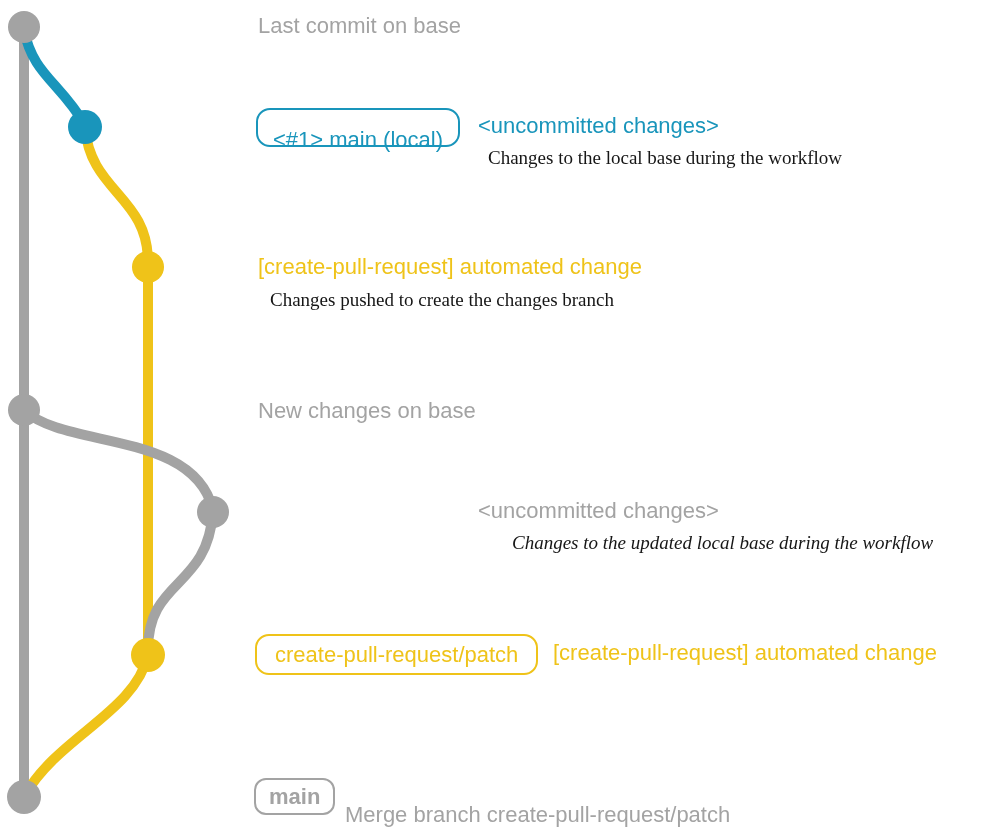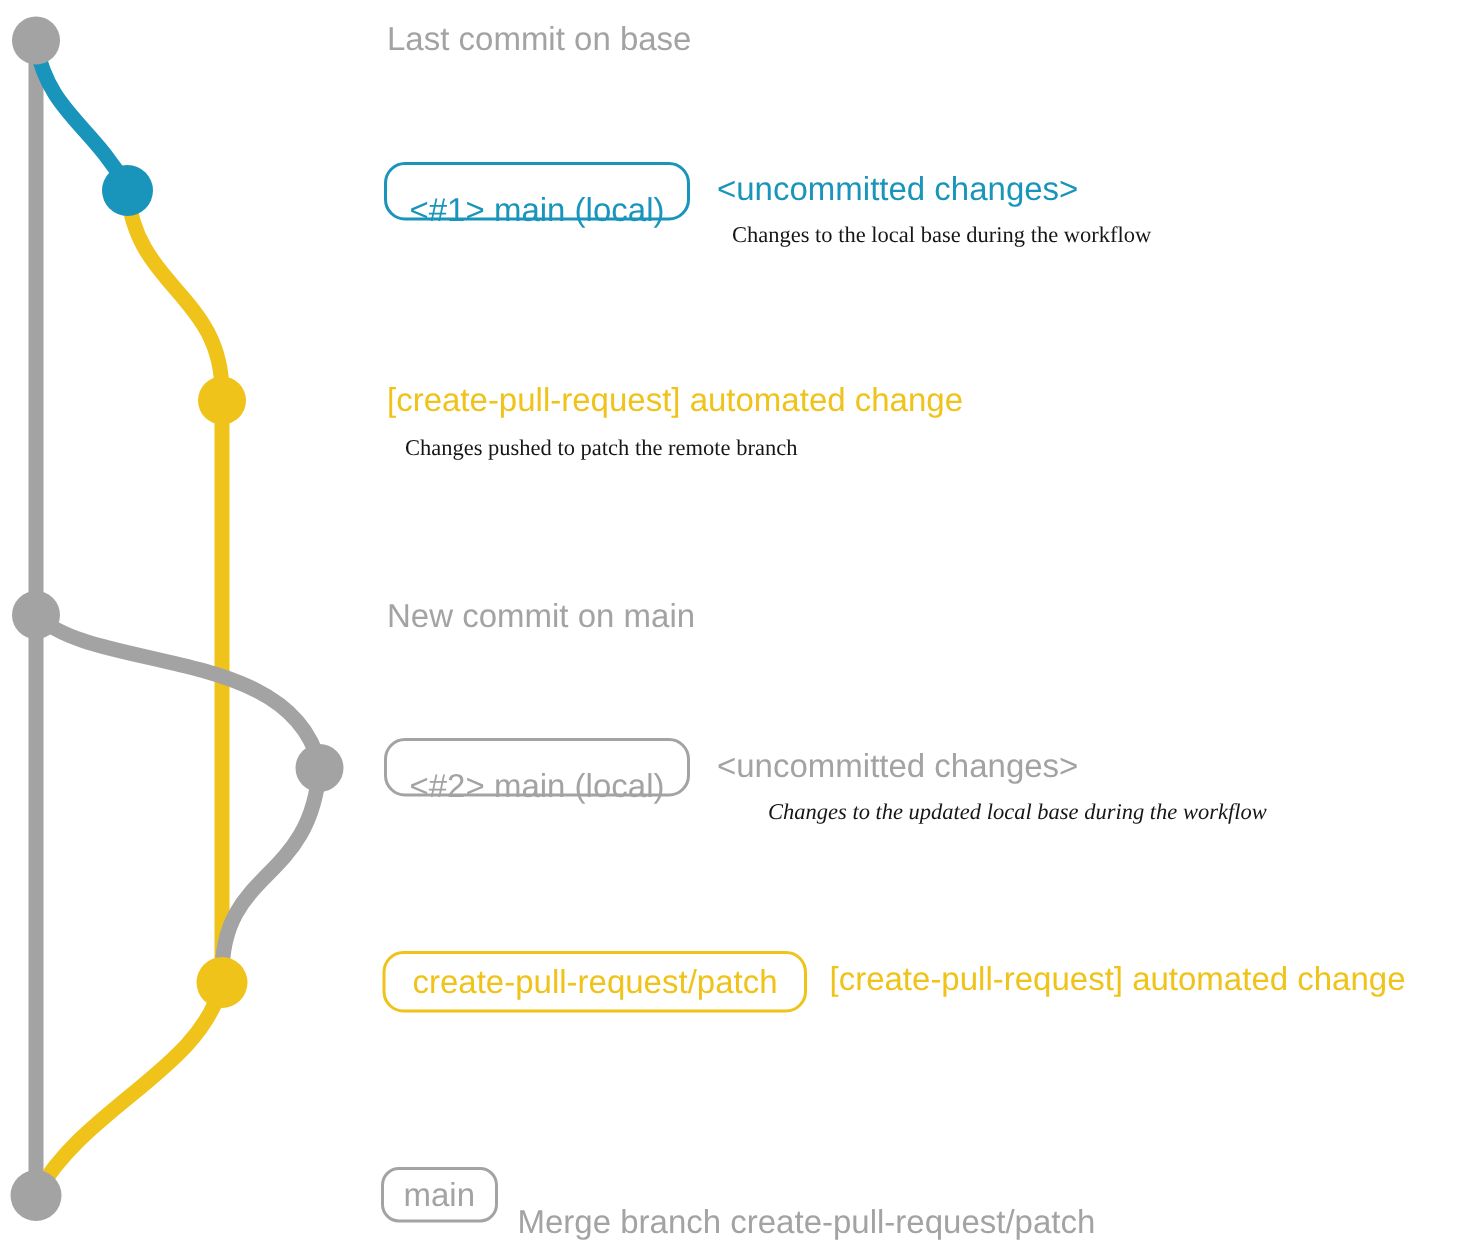--- a/index.html
+++ b/index.html
@@ -39,21 +39,21 @@
     line-height: 26px;
   }
   .gray-text   { color: var(--color-gray, #A3A3A3); }
   .teal-text   { color: var(--color-teal, #1995BB); }
   .yellow-text { color: var(--color-yellow, #EFC319); }
 
   .desc {
     position: absolute;
     white-space: nowrap;
     font-family: "Liberation Serif", serif;
-    font-size: 15px;
+    font-size: 19px;
     line-height: 23px;
     color: var(--color-ink, #161616);
     text-align: right;
   }
 
   .badge {
     position: absolute;
     white-space: nowrap;
     box-sizing: border-box;
     background: #ffffff;
@@ -94,27 +94,26 @@
     <circle class="fill-gray" cx="24" cy="797" r="17"></circle>
   </svg>
 
   <div class="label gray-text" style="left:258px; top:13px;">Last commit on base</div>
 
   <div class="badge badge-teal" style="left:256px; top:108px; height:39px; line-height:35px;">&lt;#1&gt; main (local)</div>
   <div class="label teal-text" style="left:478px; top:113px;">&lt;uncommitted changes&gt;</div>
   <div class="desc" style="left:488px; top:146px;">Changes to the local base during the workflow</div>
 
   <div class="label yellow-text" style="left:258px; top:254px;">[create-pull-request] automated change</div>
-  <div class="desc" style="left:270px; top:288px;">Changes pushed to patch the remote branch</div>
+  <div class="desc" style="left:270px; top:288px;">Changes pushed to create the changes branch</div>
 
-  <div class="label gray-text" style="left:258px; top:398px;">New commit on main</div>
+  <div class="label gray-text" style="left:258px; top:398px;">New changes on base</div>
 
-  <div class="badge badge-gray" style="left:256px; top:492px; height:39px; line-height:35px;">&lt;#2&gt; main (local)</div>
   <div class="label gray-text" style="left:478px; top:498px;">&lt;uncommitted changes&gt;</div>
   <div class="desc" style="left:512px; top:531px;font-style:italic;">Changes to the updated local base during the workflow</div>
 
   <div class="badge badge-yellow" style="left:255px; top:634px; height:41px; line-height:37px; padding:0 18px;">create-pull-request/patch</div>
   <div class="label yellow-text" style="left:553px; top:640px;">[create-pull-request] automated change</div>
 
-  <div class="badge badge-gray" style="left:254px; top:778px; height:37px; line-height:33px; padding:0 13px; border-radius:12px;">main</div>
+  <div class="badge badge-gray" style="left:254px; top:778px; height:37px; line-height:33px; padding:0 13px; border-radius:12px;font-weight:bold;">main</div>
   <div class="label gray-text" style="left:345px; top:784px;margin-top:18px;">Merge branch create-pull-request/patch</div>
 
 </div>
 
 </body></html>

